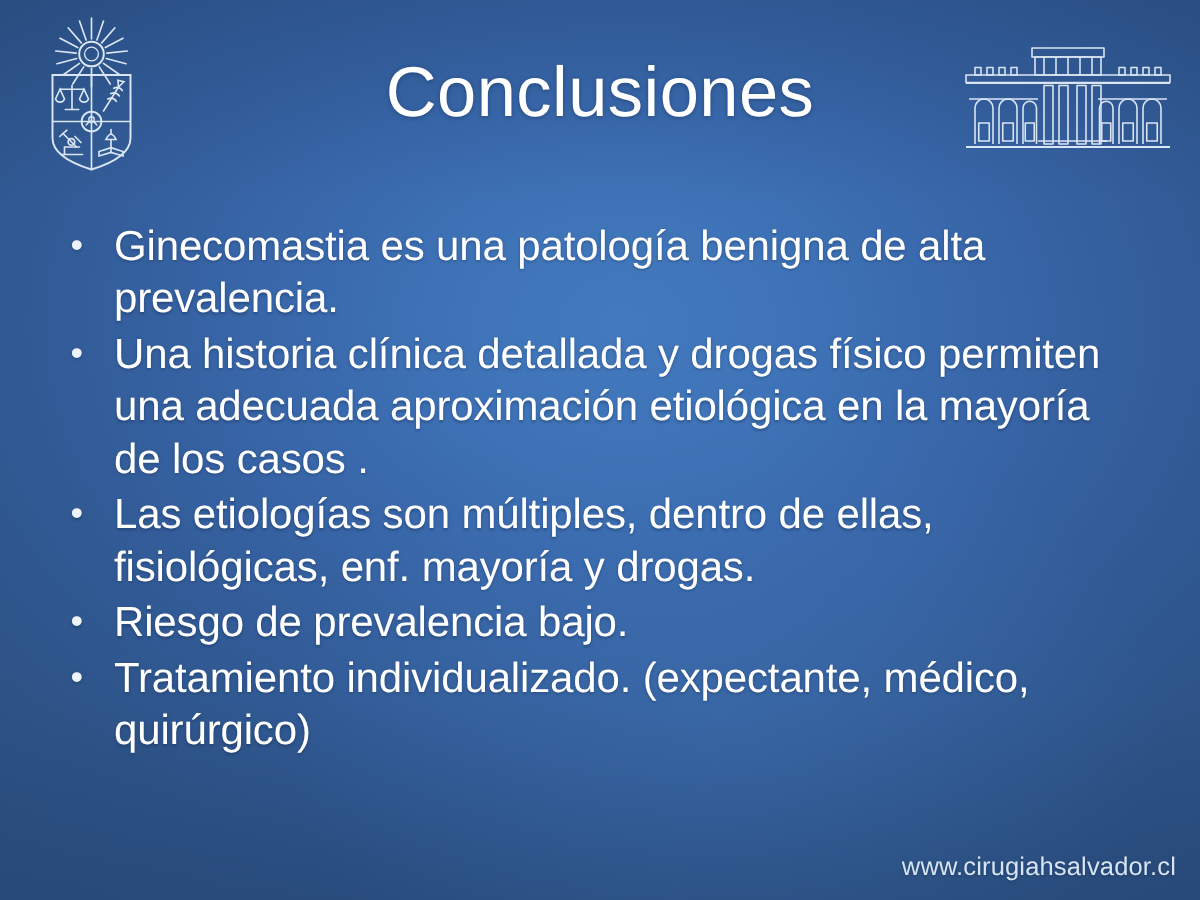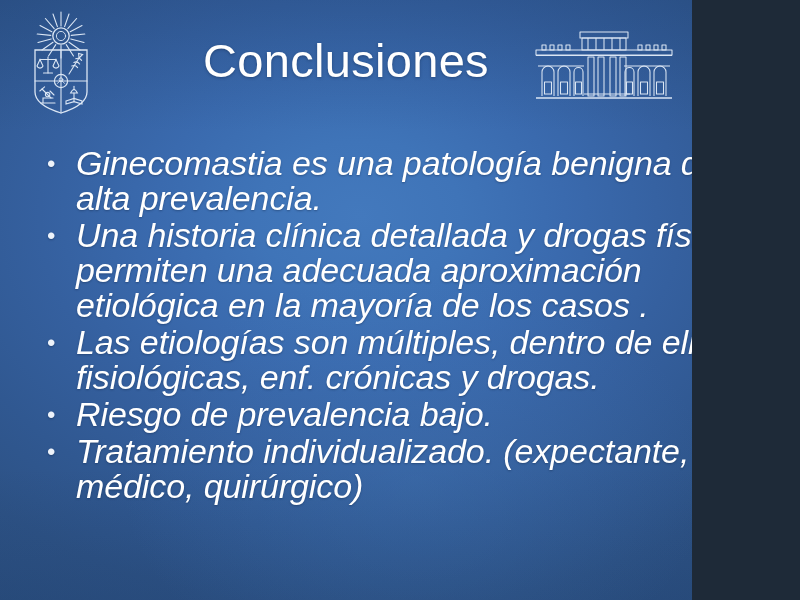--- a/index.html
+++ b/index.html
@@ -2,21 +2,21 @@
 <html><head>
 <meta charset="utf-8">
 <style>
   html, body {
     margin: 0;
     padding: 0;
     background: #1e2a38;
   }
   .slide {
     position: relative;
-    width: 692px;
+    width: 800px;
     height: 600px;
     overflow: hidden;
     font-family: "Liberation Sans", sans-serif;
     background-color: #2d5183;
     background-image:
       radial-gradient(ellipse 640px 470px at 52% 36%,
         #4379bd 0%,
         #3f74b8 16%,
         #3a6aae 32%,
         #35609f 50%,
@@ -88,26 +88,25 @@
     font-size: 24px;
     line-height: 35px;
     text-align: left;
     padding-left: 9px;
     box-sizing: border-box;
     text-shadow: 0 1px 2px rgba(18,40,75,0.45);
   }
   .bullet-text {
     flex: 1 1 auto;
     color: #ffffff;
-    font-size: 34px;
+    font-size: 28px;
     line-height: 35px;
     font-weight: 400;
     letter-spacing: -0.1px;
     text-shadow: 0 1px 2px rgba(18,40,75,0.42);
-    font-style: italic;
   }
 
   
   .footer {
     position: absolute;
     right: 16px;
     bottom: 12px;
     color: #d7e4f4;
     font-size: 17px;
     font-weight: 400;
@@ -265,29 +264,30 @@
       <span class="bullet-text">Ginecomastia es una patología benigna de alta prevalencia.</span>
     </div>
 
     <div class="bullet">
       <span class="bullet-dot">•</span>
       <span class="bullet-text">Una historia clínica detallada y drogas físico permiten una adecuada aproximación etiológica en la mayoría de los casos .</span>
     </div>
 
     <div class="bullet">
       <span class="bullet-dot">•</span>
-      <span class="bullet-text">Las etiologías son múltiples, dentro de ellas, fisiológicas, enf. crónicas y drogas.</span>
+      <span class="bullet-text">Las etiologías son múltiples, dentro de ellas, fisiológicas, enf. mayoría y drogas.</span>
     </div>
 
     <div class="bullet">
       <span class="bullet-dot">•</span>
       <span class="bullet-text">Riesgo de prevalencia bajo.</span>
     </div>
 
     <div class="bullet">
       <span class="bullet-dot">•</span>
       <span class="bullet-text">Tratamiento individualizado. (expectante, médico, quirúrgico)</span>
     </div>
 
   </div>
 
+  <div class="footer">www.cirugiahsalvador.cl</div>
 
 </div>
 
 </body></html>

